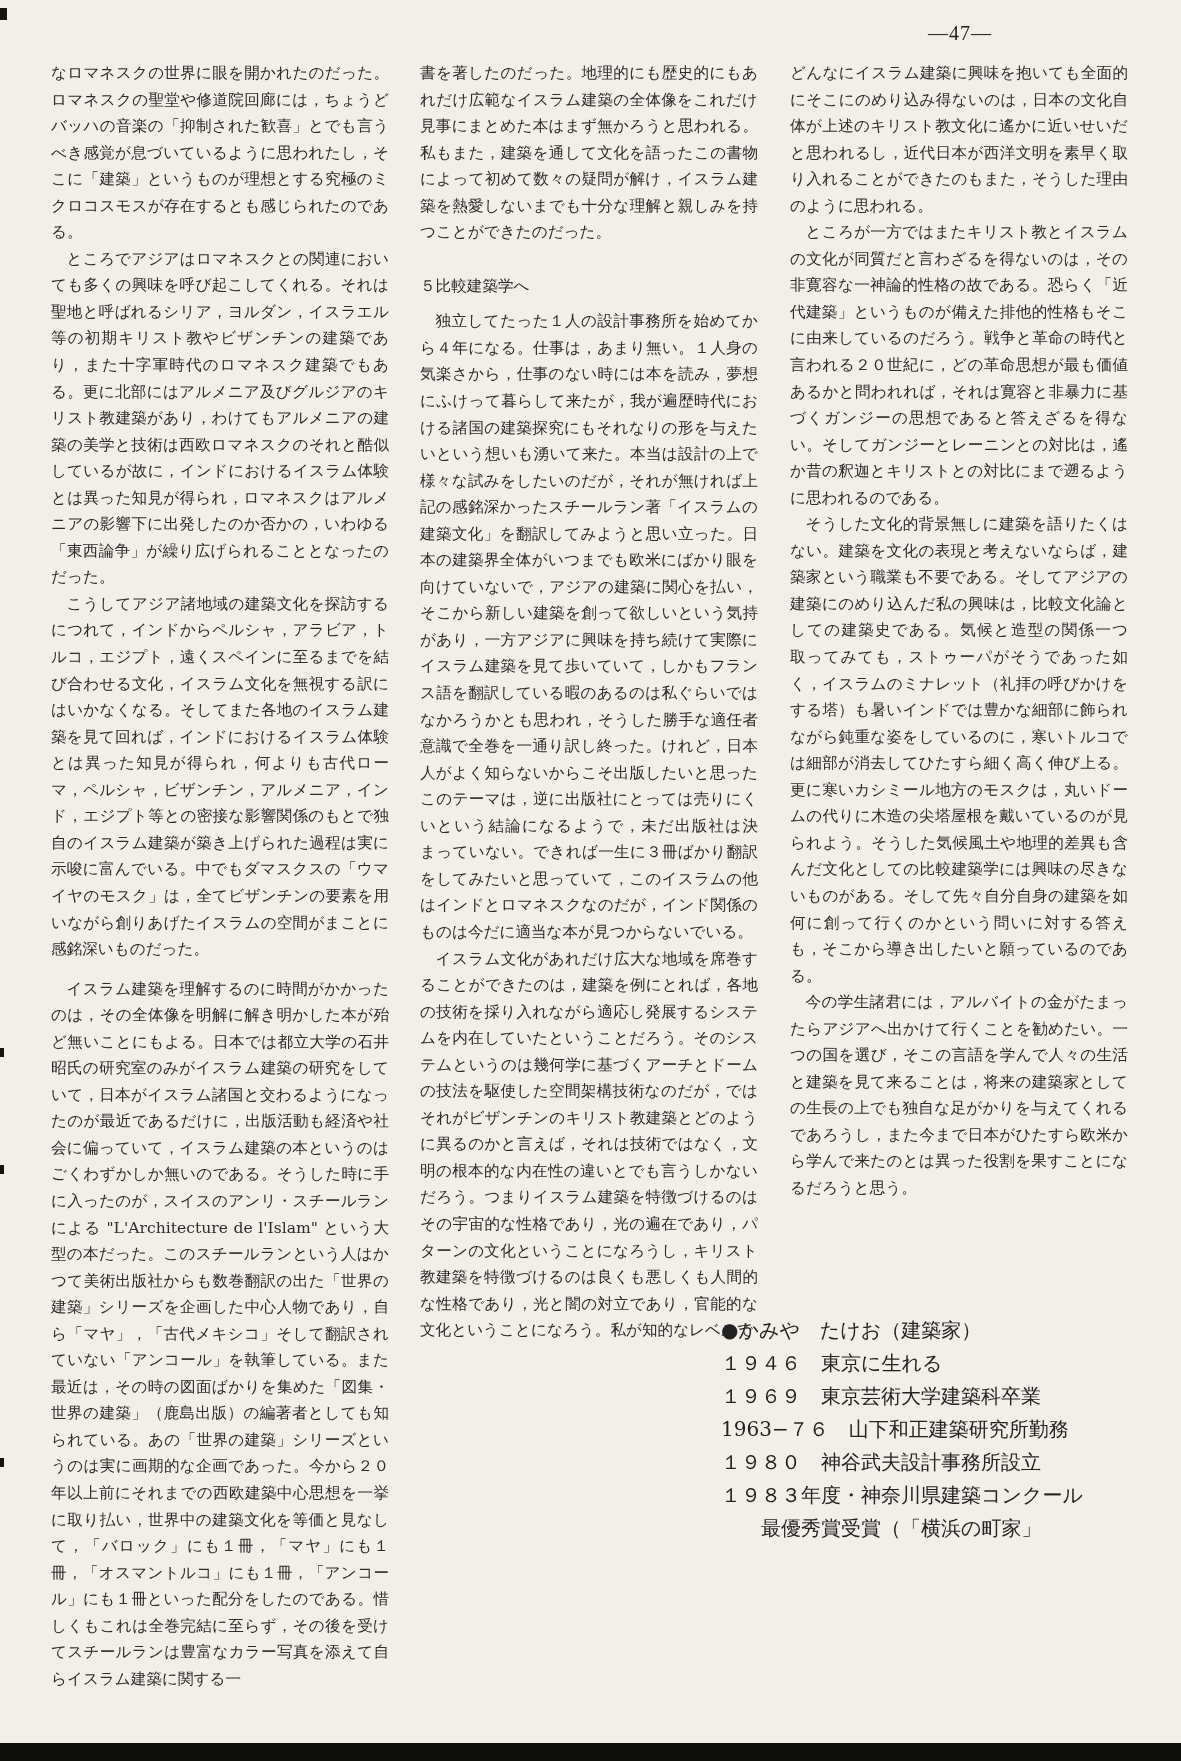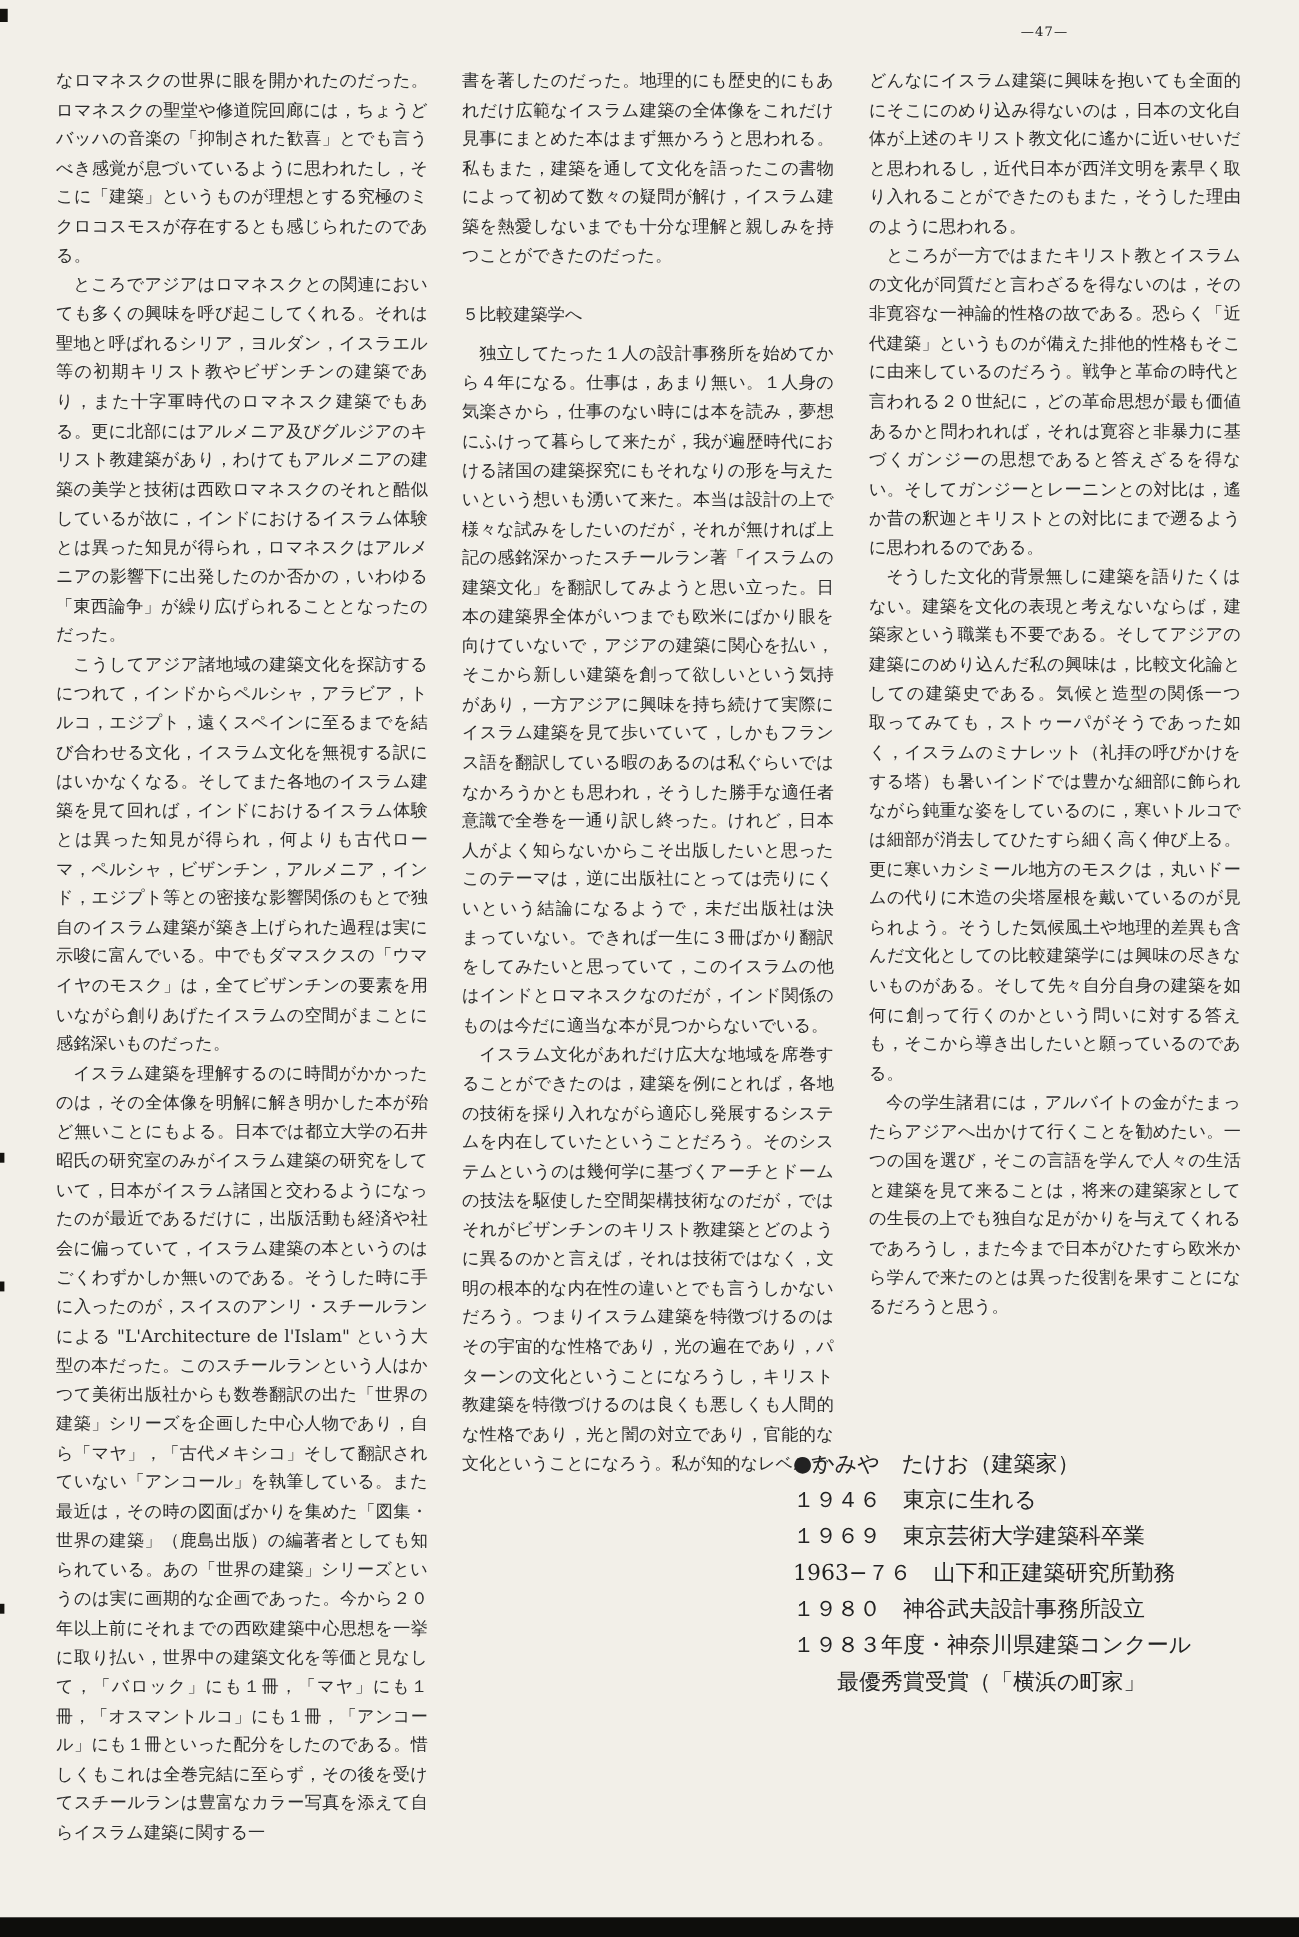--- a/index.html
+++ b/index.html
@@ -11,34 +11,35 @@
   body{
     width:1181px;height:1761px;
     position:relative;
     background:var(--paper);
     font-family:"DejaVu Serif","Liberation Serif",serif;
     color:var(--ink);
     overflow:hidden;
   }
   .page-number{
     position:absolute;top:22px;left:928px;
-    font-size:12px;letter-spacing:1px;
+    font-size:20px;letter-spacing:1px;
     color:#1e1e1e;
+    font-family:Liberation Serif, serif;
   }
   .col{
     position:absolute;top:60px;width:338px;
     font-size:15.6px;line-height:26.55px;
     text-align:justify;
     text-justify:inter-ideograph;
     line-break:strict;
     overflow-wrap:break-word;
   }
   .col p{margin:0;}
   .col p.indent{text-indent:1em;}
-  .col p.gap{}
+  .col p.gap{margin-top:13px;}
   .col1{left:51px;}
   .col2{left:420px;}
   .col3{left:790px;}
   .sec-heading{
     margin:27px 0 9px 0 !important;
     font-size:15.6px;
   }
   .bio{
     position:absolute;left:721px;top:1314px;width:340px;
     font-size:20px;line-height:33px;

